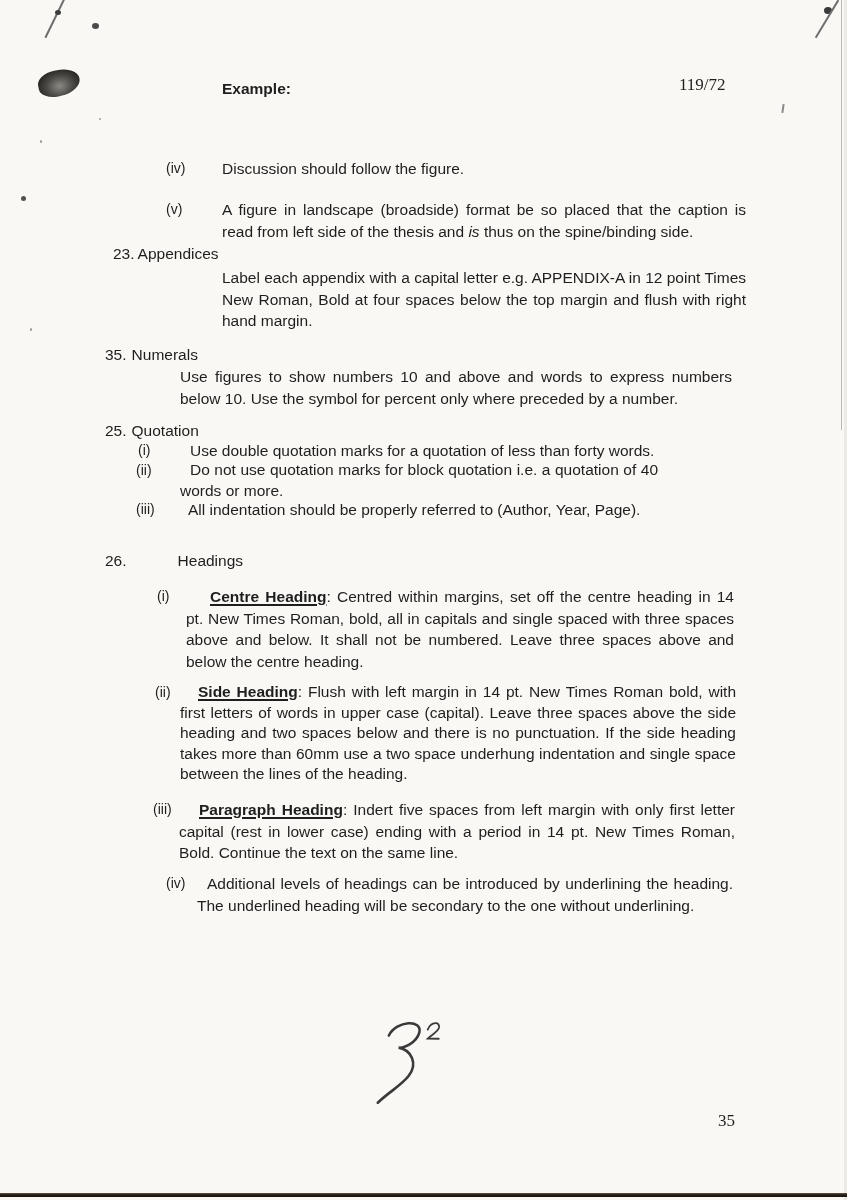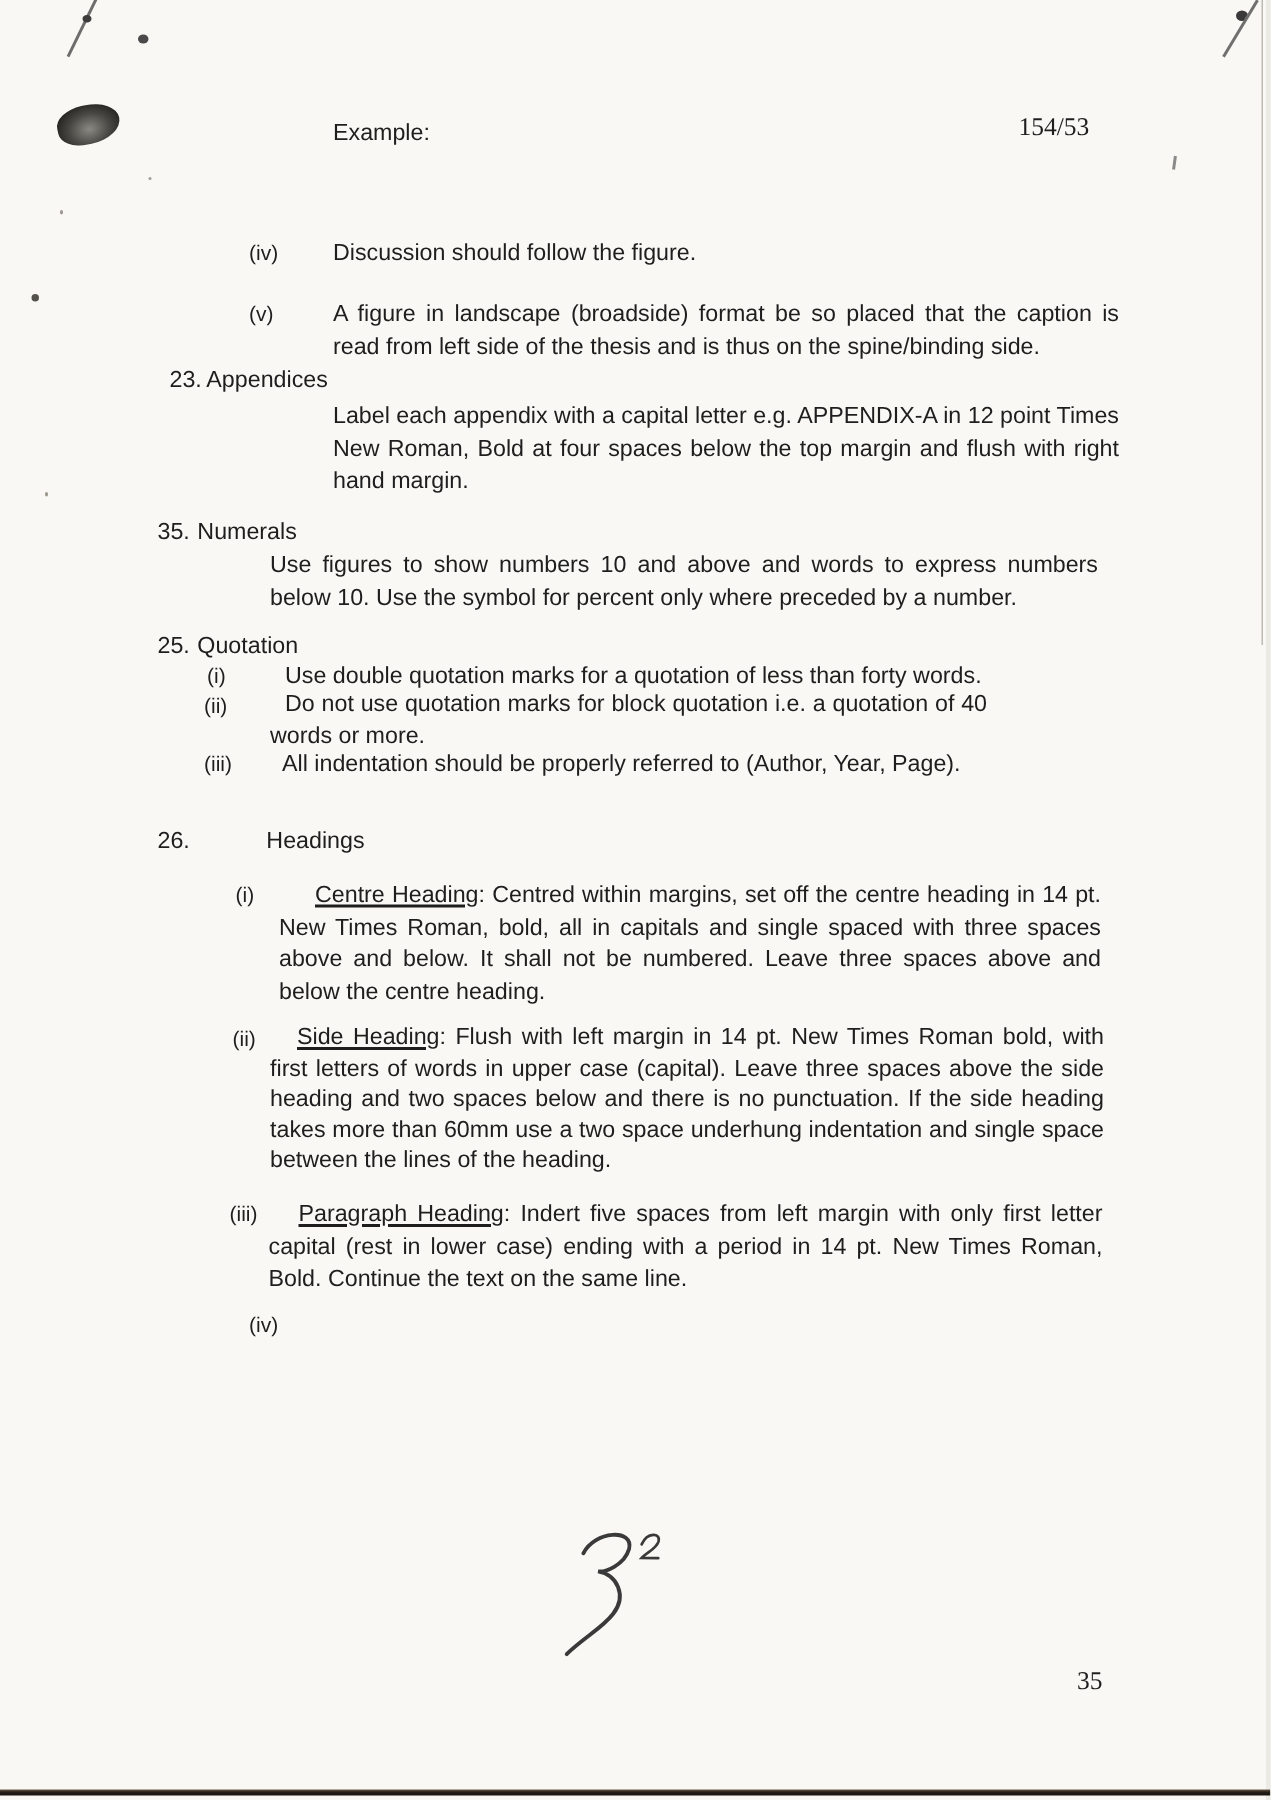--- a/index.html
+++ b/index.html
@@ -3,23 +3,23 @@
 <meta charset="utf-8">
 <style>
   html,body{margin:0;padding:0;background:#e9e7e2;}
   .page{
     position:relative;width:847px;height:1200px;margin:0 auto;
     background:#f9f8f4;overflow:hidden;
     font-family:"Liberation Sans",sans-serif;color:#1e1e1e;
   }
   .t{position:absolute;font-size:15.5px;line-height:21px;white-space:nowrap;}
   .blk{position:absolute;font-size:15.5px;line-height:21.5px;text-align:justify;text-align-last:left;}
-  .b{font-weight:normal;}
+  .b{font-weight:bold;}
   .u{text-decoration:underline;text-decoration-thickness:2px;text-underline-offset:2px;}
-  .i{}
+  .i{font-style:italic;}
   .serif{font-family:"Liberation Serif",serif;}
   .marker{position:absolute;font-size:14px;line-height:21px;}
   .mark{position:absolute;}
   .dot{border-radius:50%;}
   .visually-hidden{position:absolute;width:1px;height:1px;overflow:hidden;clip:rect(0 0 0 0);white-space:nowrap;}
   .bottom-bar{position:absolute;left:0;top:1193px;width:847px;height:4px;
     background:linear-gradient(to bottom,#6b5a47 0%,#241c16 45%,#1a140f 100%);}
   .right-edge{position:absolute;right:0;top:0;width:3px;height:1200px;background:#eceae4;}
   .right-scanline{position:absolute;left:841px;top:0;width:1px;height:430px;background:rgba(140,135,125,.55);}
 </style>
@@ -37,21 +37,21 @@
   <div class="mark dot" style="left:40px;top:140px;width:2px;height:3px;background:#9a978f;"></div>
   <div class="mark dot" style="left:99px;top:118px;width:2px;height:2px;background:#a09d95;"></div>
   <div class="mark dot" style="left:30px;top:328px;width:2px;height:3px;background:#9a978f;"></div>
   <div class="mark dot" style="left:824px;top:7px;width:8px;height:7px;background:#3a3a3a;"></div>
   <div class="mark" style="left:826px;top:-3px;width:2px;height:44px;background:#6f6f6f;transform:rotate(31deg);"></div>
   <div class="mark" style="left:782px;top:104px;width:2px;height:9px;background:#8a8a8a;transform:rotate(8deg);"></div>
   <div class="right-edge"></div>
   <div class="right-scanline"></div>
 
   <div class="t b" style="left:222px;top:78px;">Example:</div>
-  <div class="t serif" style="left:679px;top:74px;font-size:17px;">154/53</div>
+  <div class="t serif" style="left:679px;top:74px;font-size:17px;">119/72</div>
 
 
   <div class="marker" style="left:166px;top:158px;">(iv)</div>
   <div class="t" style="left:222px;top:158px;">Discussion should follow the figure.</div>
 
   <div class="marker" style="left:166px;top:199px;">(v)</div>
   <div class="blk" style="left:222px;top:199px;width:524px;"><span>A figure in landscape (broadside) format be so placed that the caption is read from left side of the thesis and </span><span class="i">is</span><span> thus on the spine/binding side.</span></div>
 
   <div class="t" style="left:113px;top:243px;"><span>23.</span><span style="margin-left:3px;">Appendices</span></div>
   <div class="blk" style="left:222px;top:267px;width:524px;">Label each appendix with a capital letter e.g. APPENDIX-A in 12 point Times New Roman, Bold at four spaces below the top margin and flush with right hand margin.</div>
@@ -75,20 +75,21 @@
   <div class="marker" style="left:157px;top:586px;">(i)</div>
   <div class="blk" style="left:186px;top:586px;width:548px;text-indent:24px;"><span class="b u">Centre Heading</span><span>: Centred within margins, set off the centre heading in 14 pt. New Times Roman, bold, all in capitals and single spaced with three spaces above and below. It shall not be numbered. Leave three spaces above and below the centre heading.</span></div>
 
   <div class="marker" style="left:155px;top:682px;">(ii)</div>
   <div class="blk" style="left:180px;top:682px;width:556px;text-indent:18px;line-height:20.5px;"><span class="b u">Side Heading</span><span>: Flush with left margin in 14 pt. New Times Roman bold, with first letters of words in upper case (capital). Leave three spaces above the side heading and two spaces below and there is no punctuation. If the side heading takes more than 60mm use a two space underhung indentation and single space between the lines of the heading.</span></div>
 
   <div class="marker" style="left:153px;top:799px;">(iii)</div>
   <div class="blk" style="left:179px;top:799px;width:556px;text-indent:20px;"><span class="b u">Paragraph Heading</span><span>: Indert five spaces from left margin with only first letter capital (rest in lower case) ending with a period in 14 pt. New Times Roman, Bold. Continue the text on the same line.</span></div>
 
   <div class="marker" style="left:166px;top:873px;">(iv)</div>
+  <div class="blk" style="left:197px;top:873px;width:536px;text-indent:10px;"><span>Additional levels of headings can be introduced by underlining the heading. The underlined heading will be secondary to the one without underlining.</span></div>
 
   <div class="mark" style="left:372px;top:1016px;transform:rotate(6deg);">
     <svg width="78" height="92" viewBox="0 0 78 92" xmlns="http://www.w3.org/2000/svg">
       <path d="M14,22 C20,6 46,2 44,16 C42,27 30,33 25,33 C38,34 46,47 38,60 C32,70 20,78 10,90" fill="none" stroke="#3a3a3a" stroke-width="2.6" stroke-linecap="round"></path>
       <path d="M52,12 C55,3 64,3 63,9 C62,14 56,17 53,21 L64,20" fill="none" stroke="#3a3a3a" stroke-width="1.8" stroke-linecap="round"></path>
     </svg>
     <span class="visually-hidden">3²</span>
   </div>
 
   <div class="t serif" style="left:718px;top:1110px;font-size:17px;">35</div>

